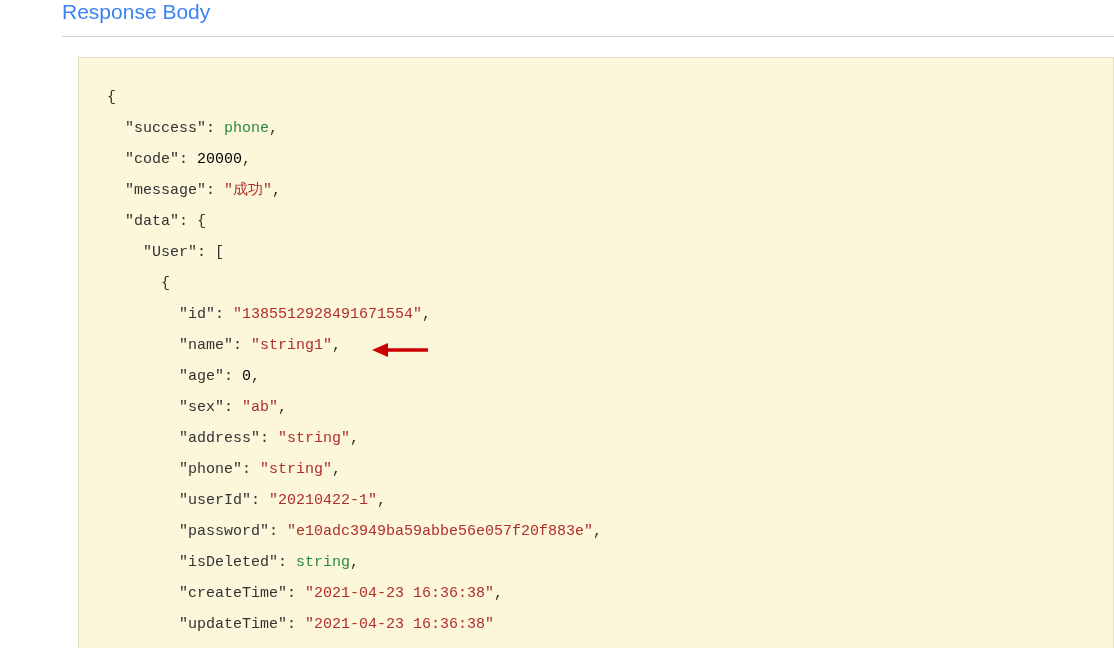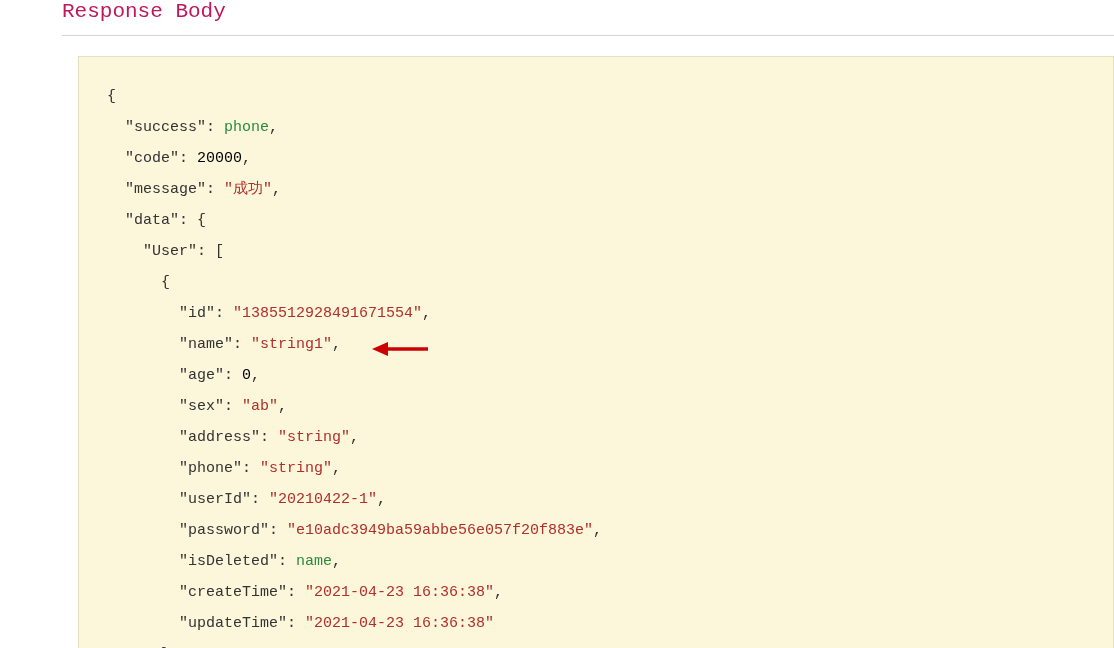--- a/index.html
+++ b/index.html
@@ -12,26 +12,25 @@
       background: #ffffff;
       width: 1114px;
       height: 648px;
       overflow: hidden;
     }
     .container {
       padding-left: 50px;
       padding-top: 0;
     }
     .section-title {
-      color: #be185d;
+      color: #3b82f6;
       font-size: 21px;
       font-weight: 400;
       margin-bottom: 12px;
       padding-left: 12px;
-      font-family: Liberation Mono, monospace;
     }
     .divider {
       border-bottom: 1px solid #d4d4d4;
       margin-left: 12px;
       margin-bottom: 20px;
     }
     .code-panel {
       background: #fcf6db;
       border: 1px solid #e5e0c2;
       margin-left: 28px;
@@ -105,21 +104,21 @@
     <div class="json-line indent4"><span class="key">"sex"</span><span class="punct">: </span><span class="string">"ab"</span><span class="punct">,</span></div>
 
     <div class="json-line indent4"><span class="key">"address"</span><span class="punct">: </span><span class="string">"string"</span><span class="punct">,</span></div>
 
     <div class="json-line indent4"><span class="key">"phone"</span><span class="punct">: </span><span class="string">"string"</span><span class="punct">,</span></div>
 
     <div class="json-line indent4"><span class="key">"userId"</span><span class="punct">: </span><span class="string">"20210422-1"</span><span class="punct">,</span></div>
 
     <div class="json-line indent4"><span class="key">"password"</span><span class="punct">: </span><span class="string">"e10adc3949ba59abbe56e057f20f883e"</span><span class="punct">,</span></div>
 
-    <div class="json-line indent4"><span class="key">"isDeleted"</span><span class="punct">: </span><span class="bool">name</span><span class="punct">,</span></div>
+    <div class="json-line indent4"><span class="key">"isDeleted"</span><span class="punct">: </span><span class="bool">string</span><span class="punct">,</span></div>
 
     <div class="json-line indent4"><span class="key">"createTime"</span><span class="punct">: </span><span class="string">"2021-04-23 16:36:38"</span><span class="punct">,</span></div>
 
     <div class="json-line indent4"><span class="key">"updateTime"</span><span class="punct">: </span><span class="string">"2021-04-23 16:36:38"</span></div>
 
     <div class="json-line indent3"><span class="punct">}</span></div>
 
     <svg class="arrow" width="56" height="20" viewBox="0 0 56 20">
       <line x1="56" y1="10" x2="12" y2="10" stroke="#cc0000" stroke-width="3.5"></line>
       <polygon points="0,10 16,3 16,17" fill="#cc0000"></polygon>

